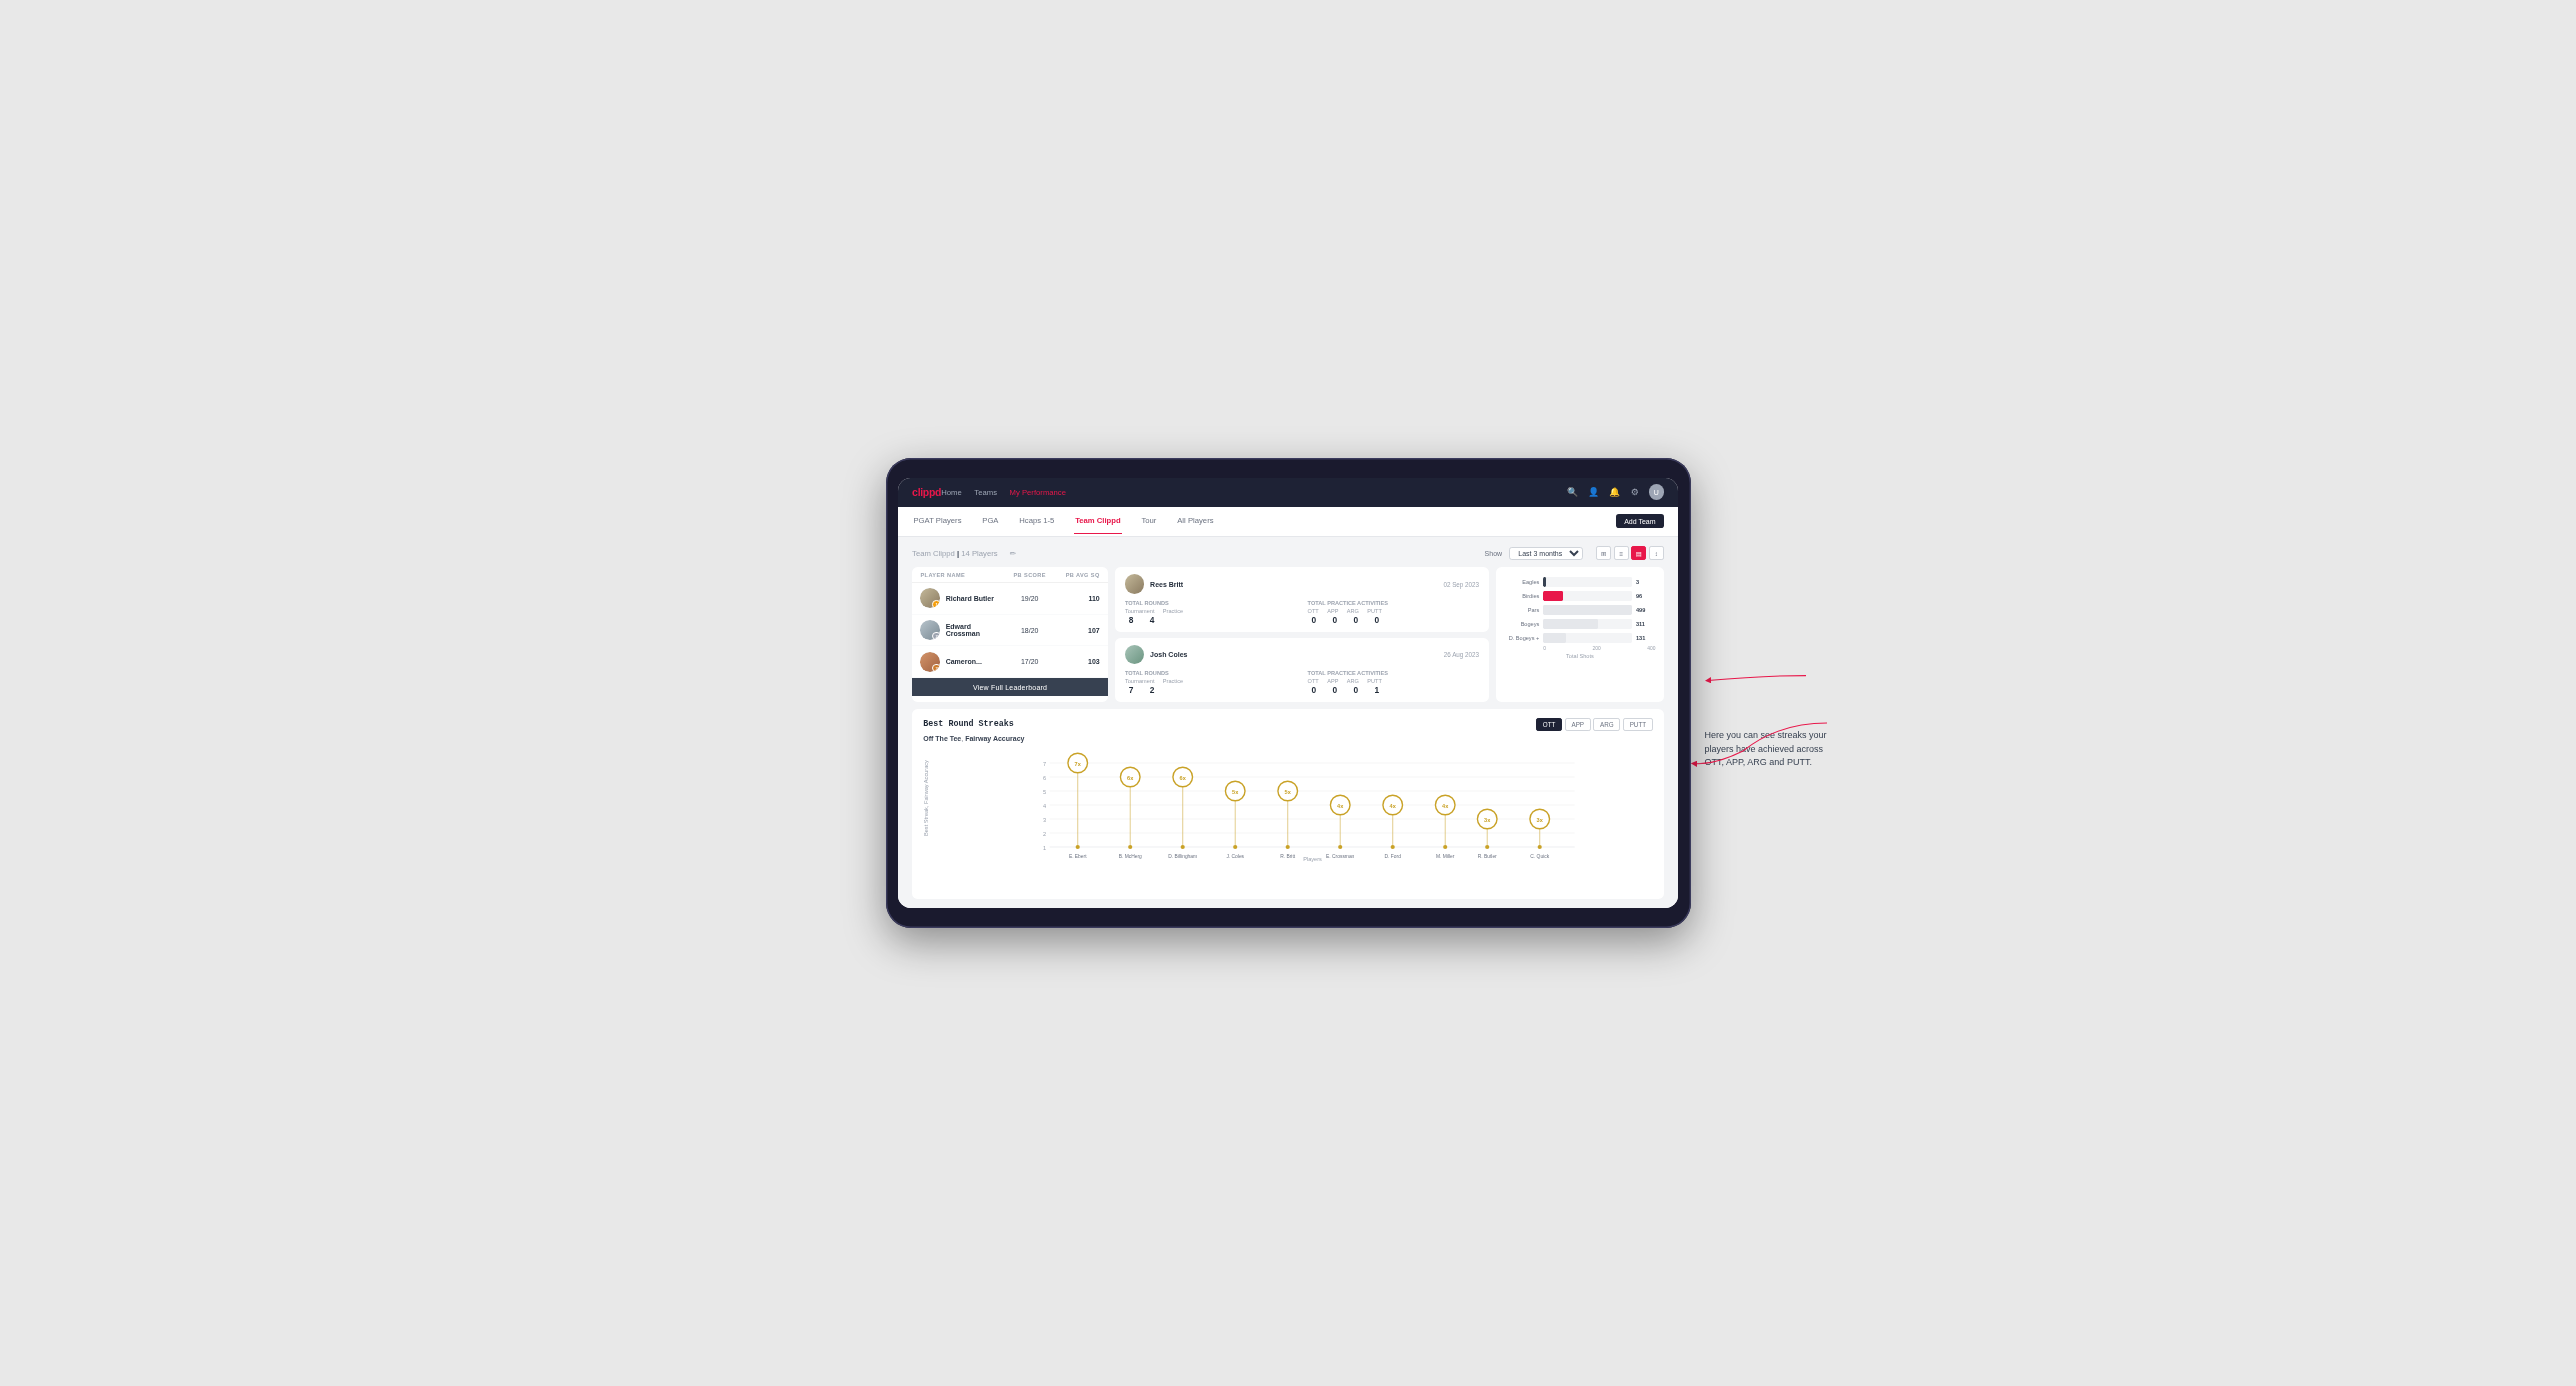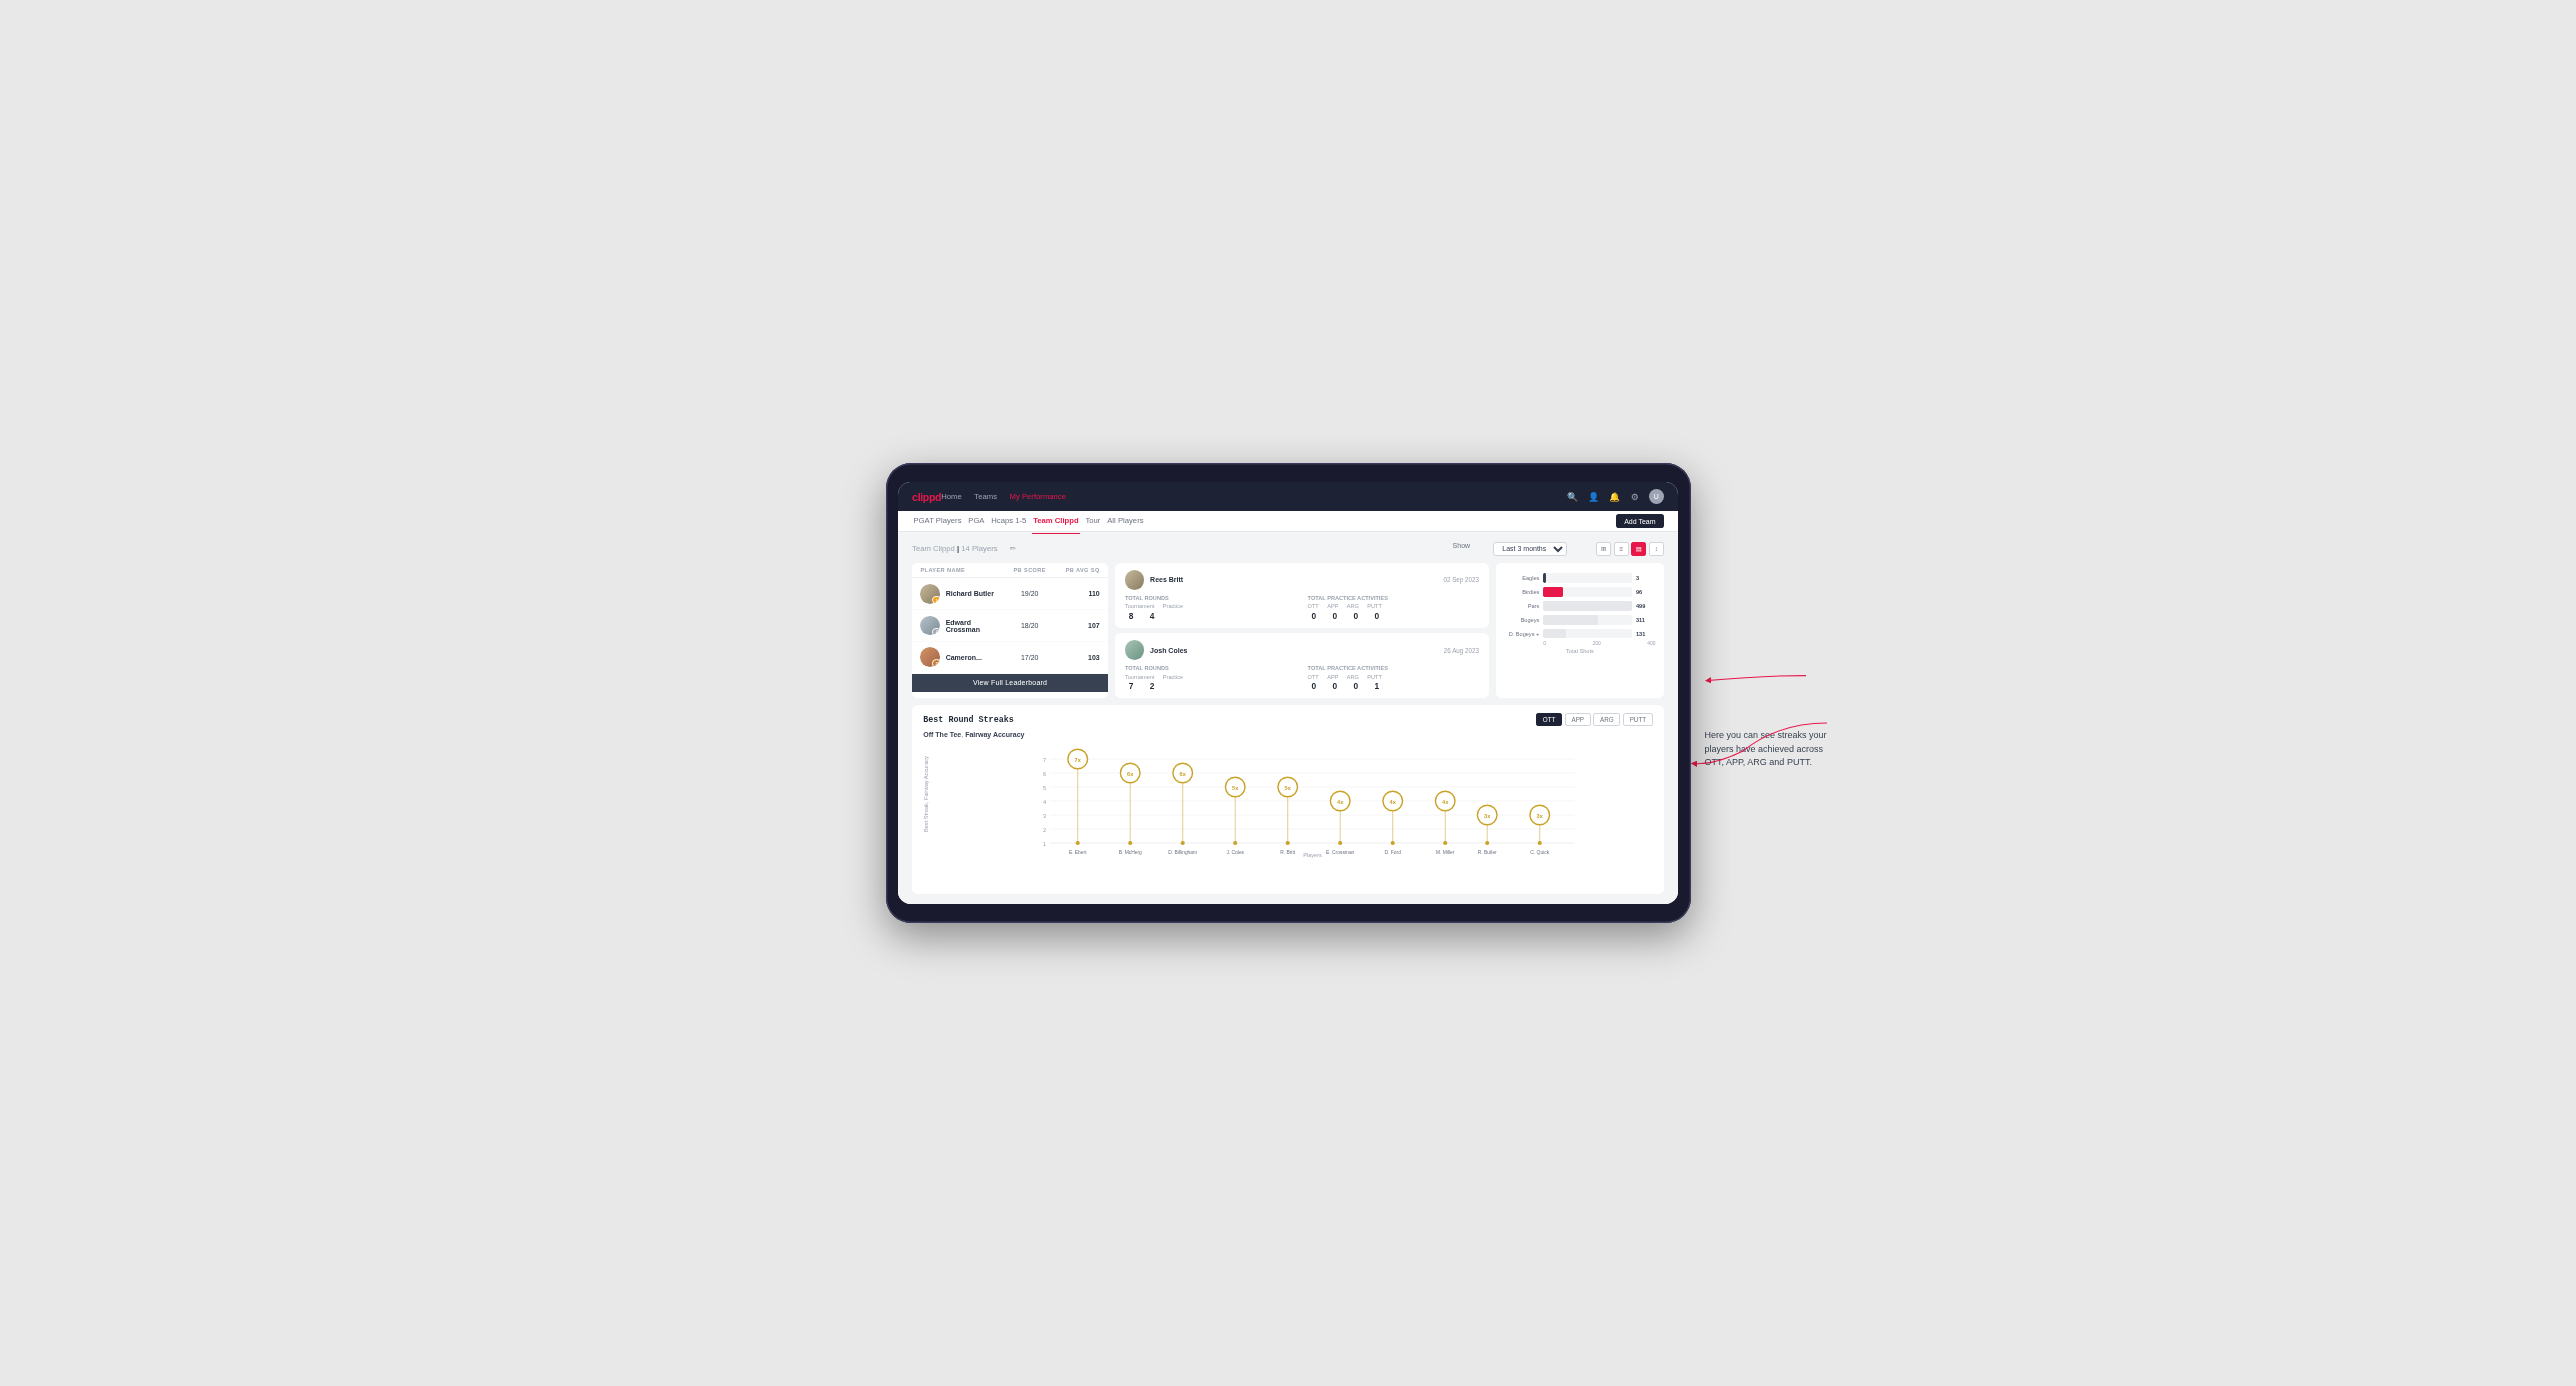--- a/index.html
+++ b/index.html
@@ -77,22 +77,22 @@
       color: #fff;
     }
 
     
     .subnav {
       background: #fff;
       border-bottom: 0.7px solid #e5e7eb;
       display: flex;
       align-items: center;
       padding: 0 14px;
-      height: 21px;
-      gap: 4px;
+      height: 30px;
+      gap: 18px;
     }
     .subnav-link {
       font-size: 7.7px;
       color: #6b7280;
       cursor: pointer;
       padding: 0 1.4px;
       height: 25px;
       display: flex;
       align-items: center;
       border-bottom: 1.4px solid transparent;
@@ -136,22 +136,22 @@
       font-weight: 400;
     }
     .edit-icon {
       color: #9ca3af;
       font-size: 7.7px;
       margin-left: 4.2px;
       cursor: pointer;
     }
     .show-filter {
       display: flex;
-      align-items: flex-start;
-      gap: 23px;
+      align-items: center;
+      gap: 7px;
       font-size: 7px;
       color: #6b7280;
     }
     .show-filter select {
       font-size: 7px;
       border: 0.7px solid #d1d5db;
       border-radius: 2.8px;
       padding: 1.4px 4.2px;
       color: #374151;
       background: #fff;

